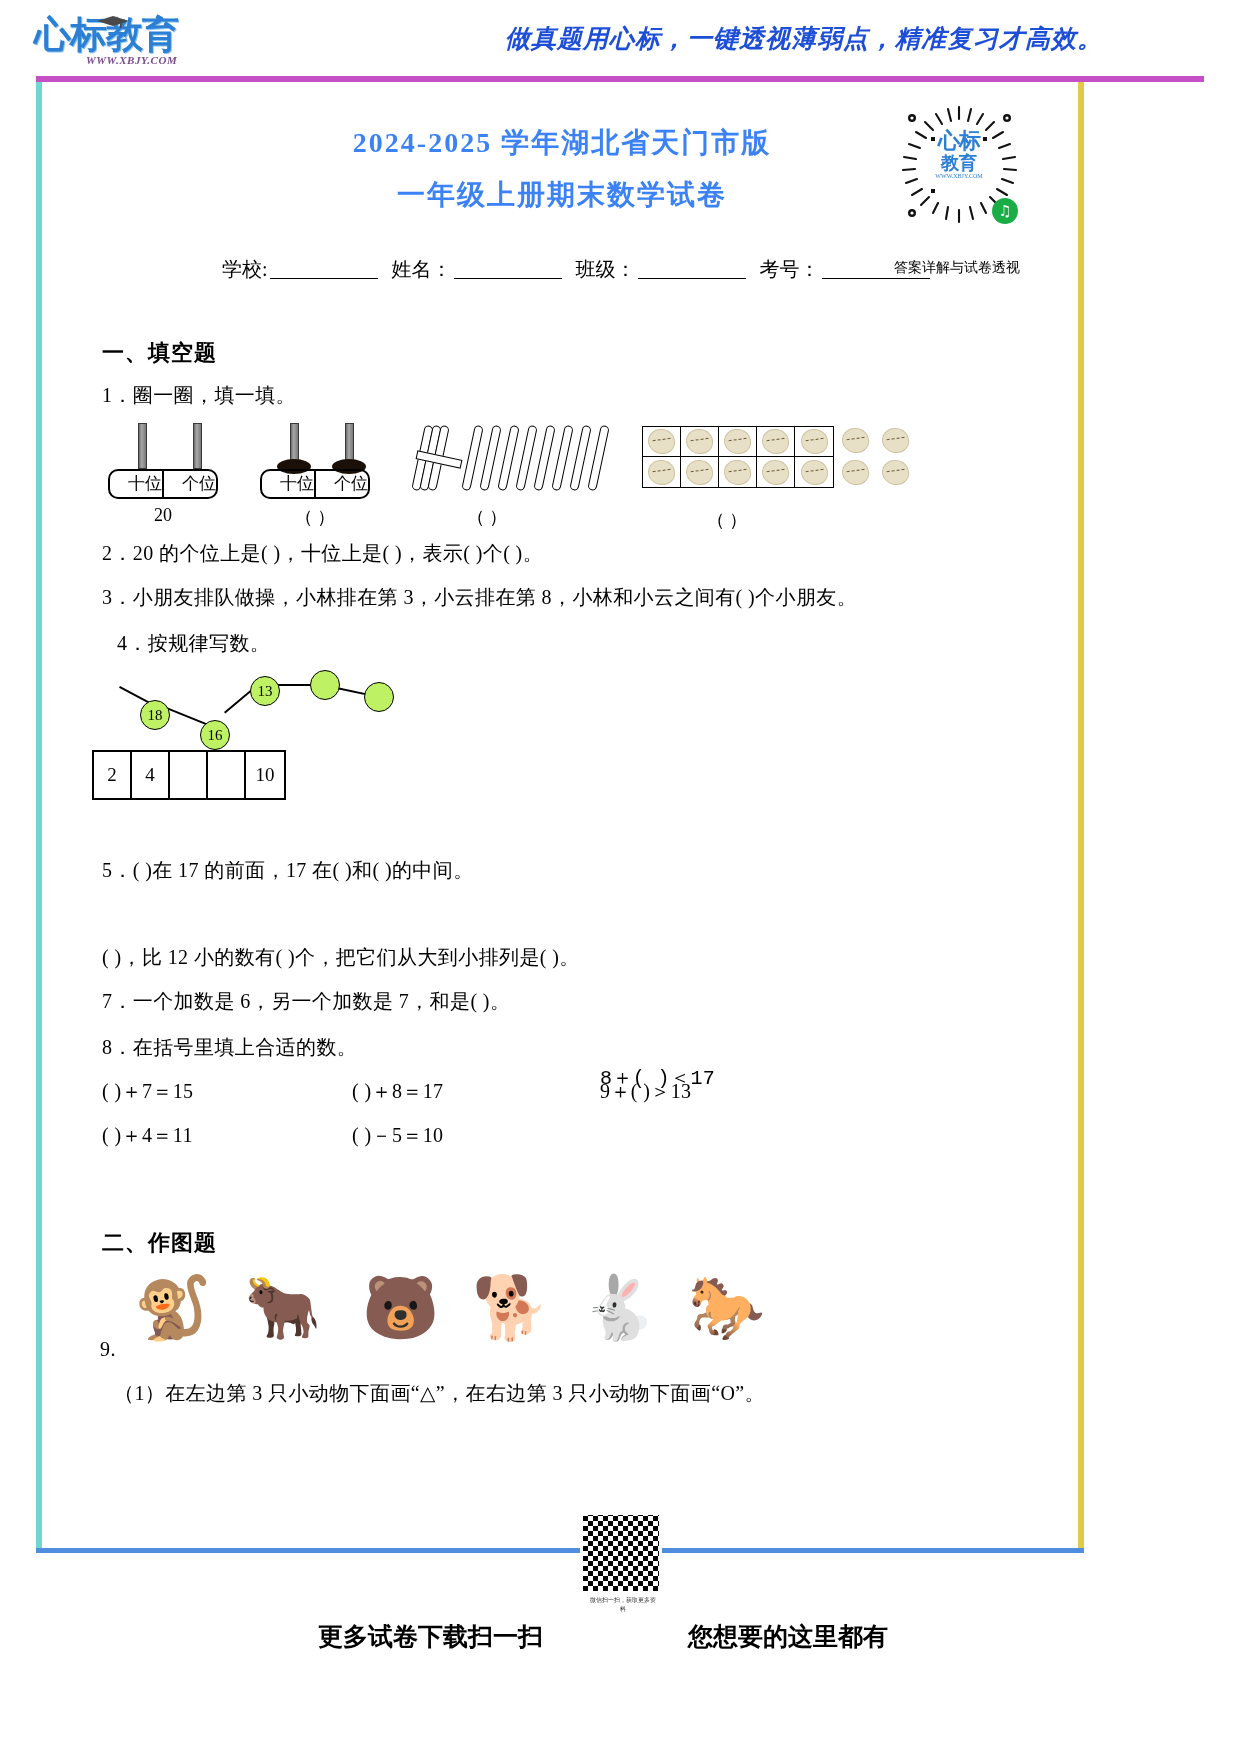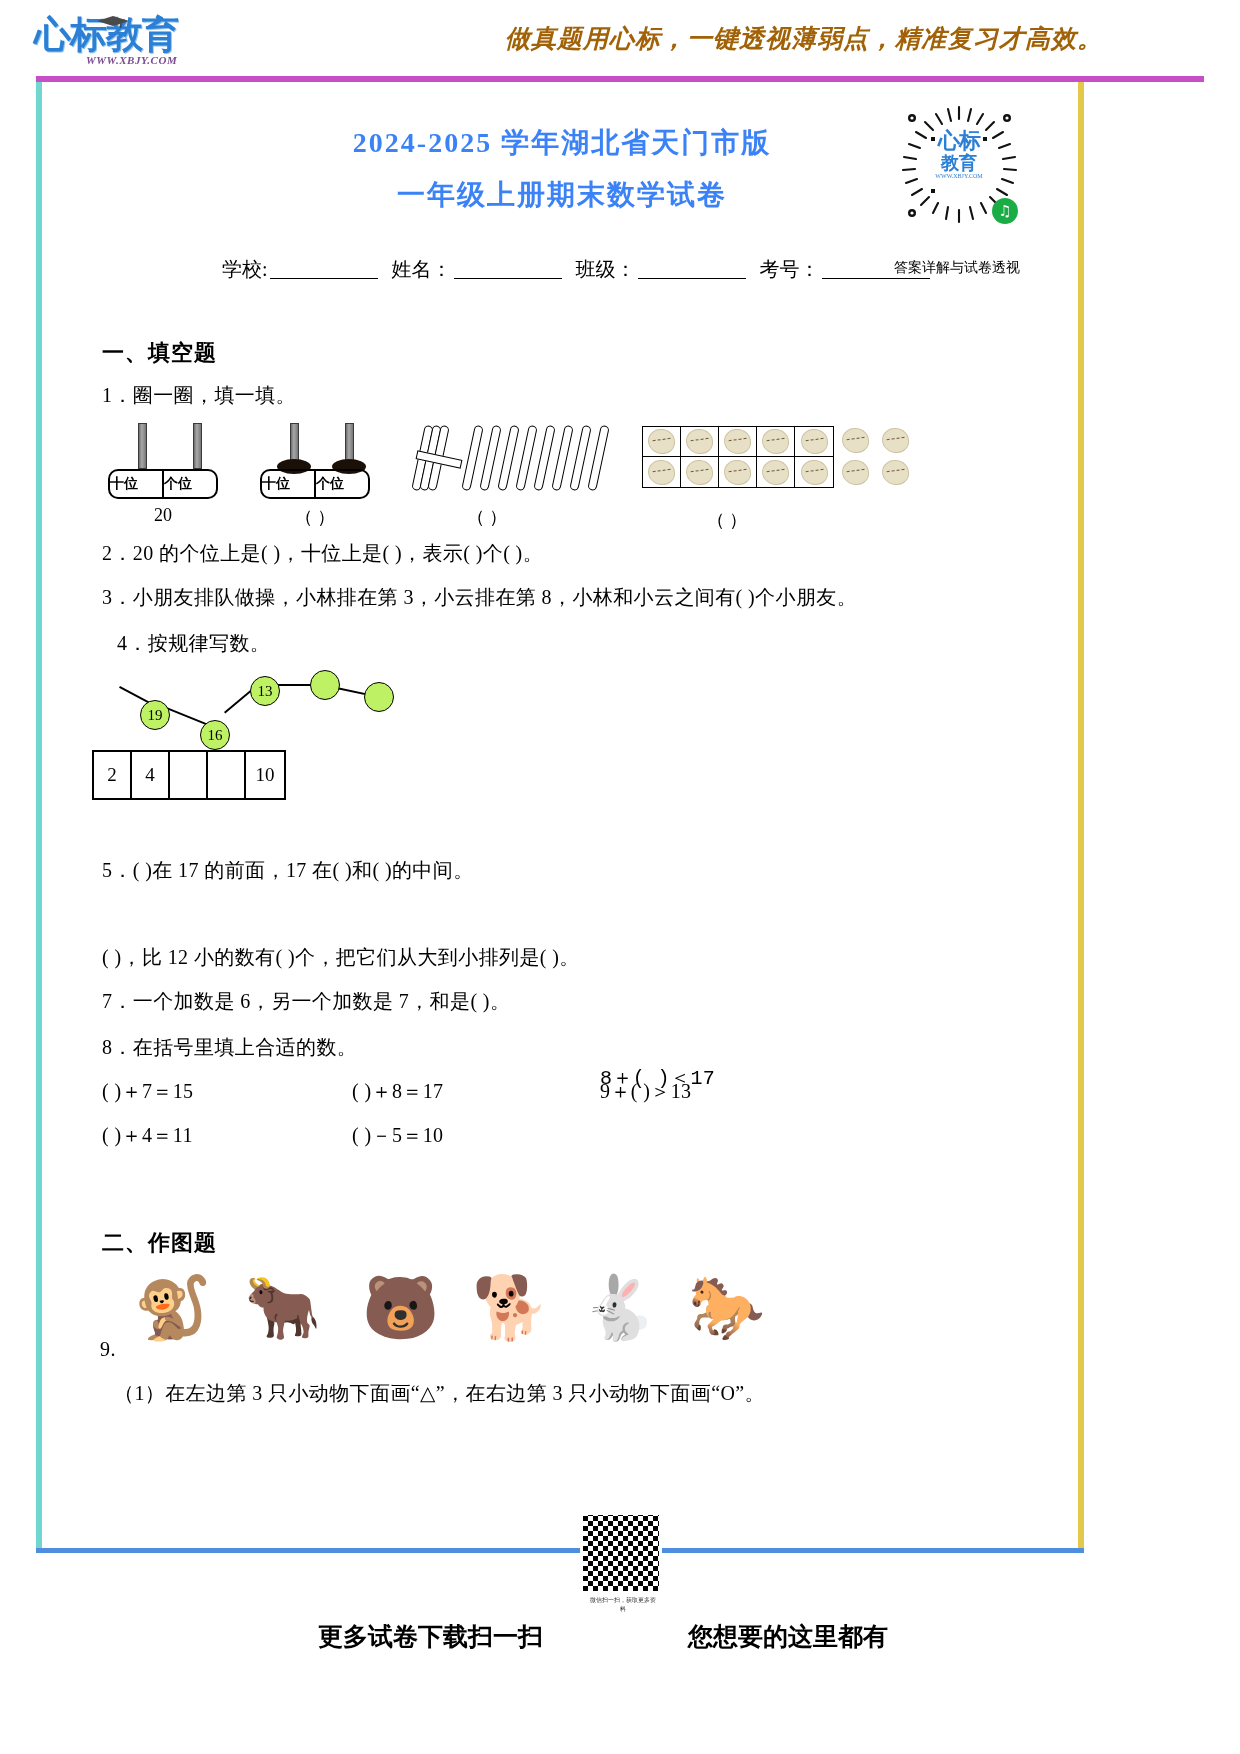--- a/index.html
+++ b/index.html
@@ -50,21 +50,21 @@
     letter-spacing: 0.5px;
   }
   .slogan {
     position: absolute;
     left: 505px; top: 22px;
     width: 700px;
     font-family: "Liberation Serif", "DejaVu Serif", serif;
     font-weight: bold;
     font-size: 25px;
     letter-spacing: 1px;
-    color: #a16207;
+    color: #1d4ed8;
     font-style: italic;
   }
 
   
   .frame-top {
     position: absolute;
     left: 36px; top: 76px;
     width: 1168px; height: 6px;
     background: #c64fc6;
   }
@@ -203,25 +203,24 @@
   .abx-box {
     position: absolute;
     top: 46px;
     width: 110px; height: 30px;
     border: 2.5px solid #000;
     border-radius: 10px;
     display: flex;
   }
   .abx-box > div {
     flex: 1;
-    text-align: left;
-    font-size: 14px;
+    text-align: right;
+    font-size: 17px;
     line-height: 26px;
     letter-spacing: 0;
-    font-weight: bold;
   }
   .abx-box > div:first-child { border-right: 2px solid #000; }
   .abx-label {
     position: absolute;
     top: 82px;
     width: 110px;
     text-align: center;
     font-size: 18px;
   }
 
@@ -519,21 +518,21 @@
   <div class="q" style="left:60px; top:448px;">2．20 的个位上是(            )，十位上是(            )，表示(            )个(            )。</div>
   <div class="q" style="left:60px; top:492px;">3．小朋友排队做操，小林排在第 3，小云排在第 8，小林和小云之间有(            )个小朋友。</div>
   <div class="q" style="left:60px; top:538px;margin-left:15px;">4．按规律写数。</div>
 
   <div class="chain" style="left:60px; top:580px; width:300px; height:70px;">
     <div class="seg" style="left:62px; top:38px; width:58px; transform:rotate(22deg);"></div>
     <div class="seg" style="left:122px; top:44px; width:54px; transform:rotate(-40deg);"></div>
     <div class="seg" style="left:172px; top:16px; width:64px;"></div>
     <div class="seg" style="left:230px; top:18px; width:56px; transform:rotate(12deg);"></div>
     <div class="seg" style="left:18px; top:18px; width:34px; transform:rotate(28deg);"></div>
-    <div class="node" style="left:38px; top:32px;">19</div>
+    <div class="node" style="left:38px; top:32px;">18</div>
     <div class="node" style="left:98px; top:52px;">16</div>
     <div class="node" style="left:148px; top:8px;">13</div>
     <div class="node" style="left:208px; top:2px;"></div>
     <div class="node" style="left:262px; top:14px;"></div>
   </div>
 
   <div class="numtable" style="left:50px; top:662px;">
     <div>2</div>
     <div>4</div>
     <div></div>

